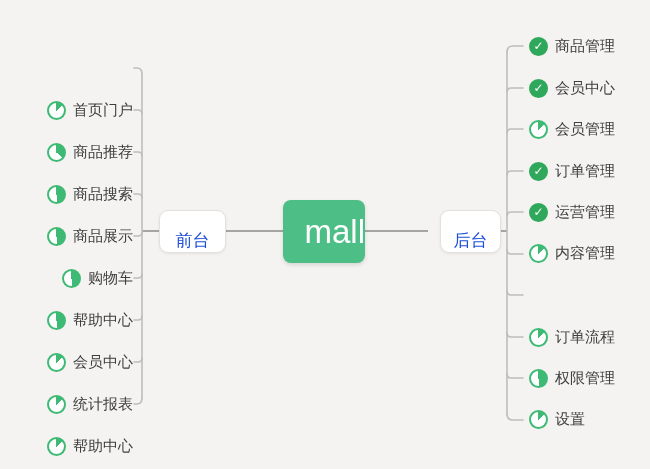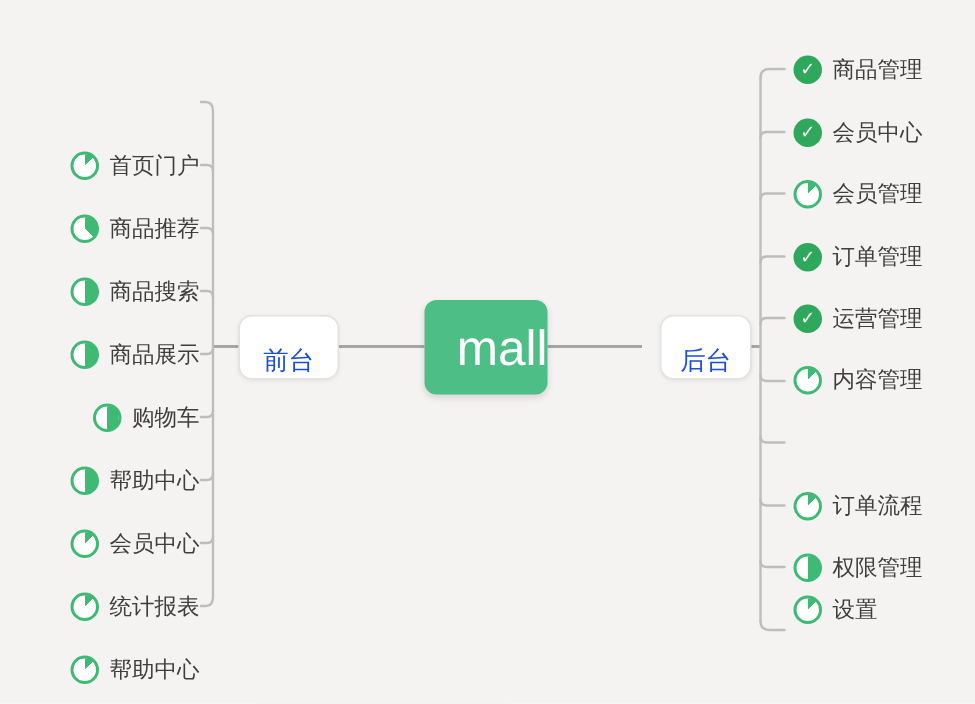--- a/index.html
+++ b/index.html
@@ -176,18 +176,18 @@
     <span>内容管理</span>
   </div>
   <div class="topic right" style="top:326px">
     <span class="picon" style="background: conic-gradient(rgb(62, 186, 116) 45deg, rgb(255, 255, 255) 0deg);"></span>
     <span>订单流程</span>
   </div>
   <div class="topic right" style="top:367px">
     <span class="picon" style="background: conic-gradient(rgb(62, 186, 116) 180deg, rgb(255, 255, 255) 0deg);"></span>
     <span>权限管理</span>
   </div>
-  <div class="topic right" style="top:395px">
+  <div class="topic right" style="top:408px">
     <span class="picon" style="background: conic-gradient(rgb(62, 186, 116) 45deg, rgb(255, 255, 255) 0deg);"></span>
     <span>设置</span>
   </div>
 
 </div>
 
 </body></html>

